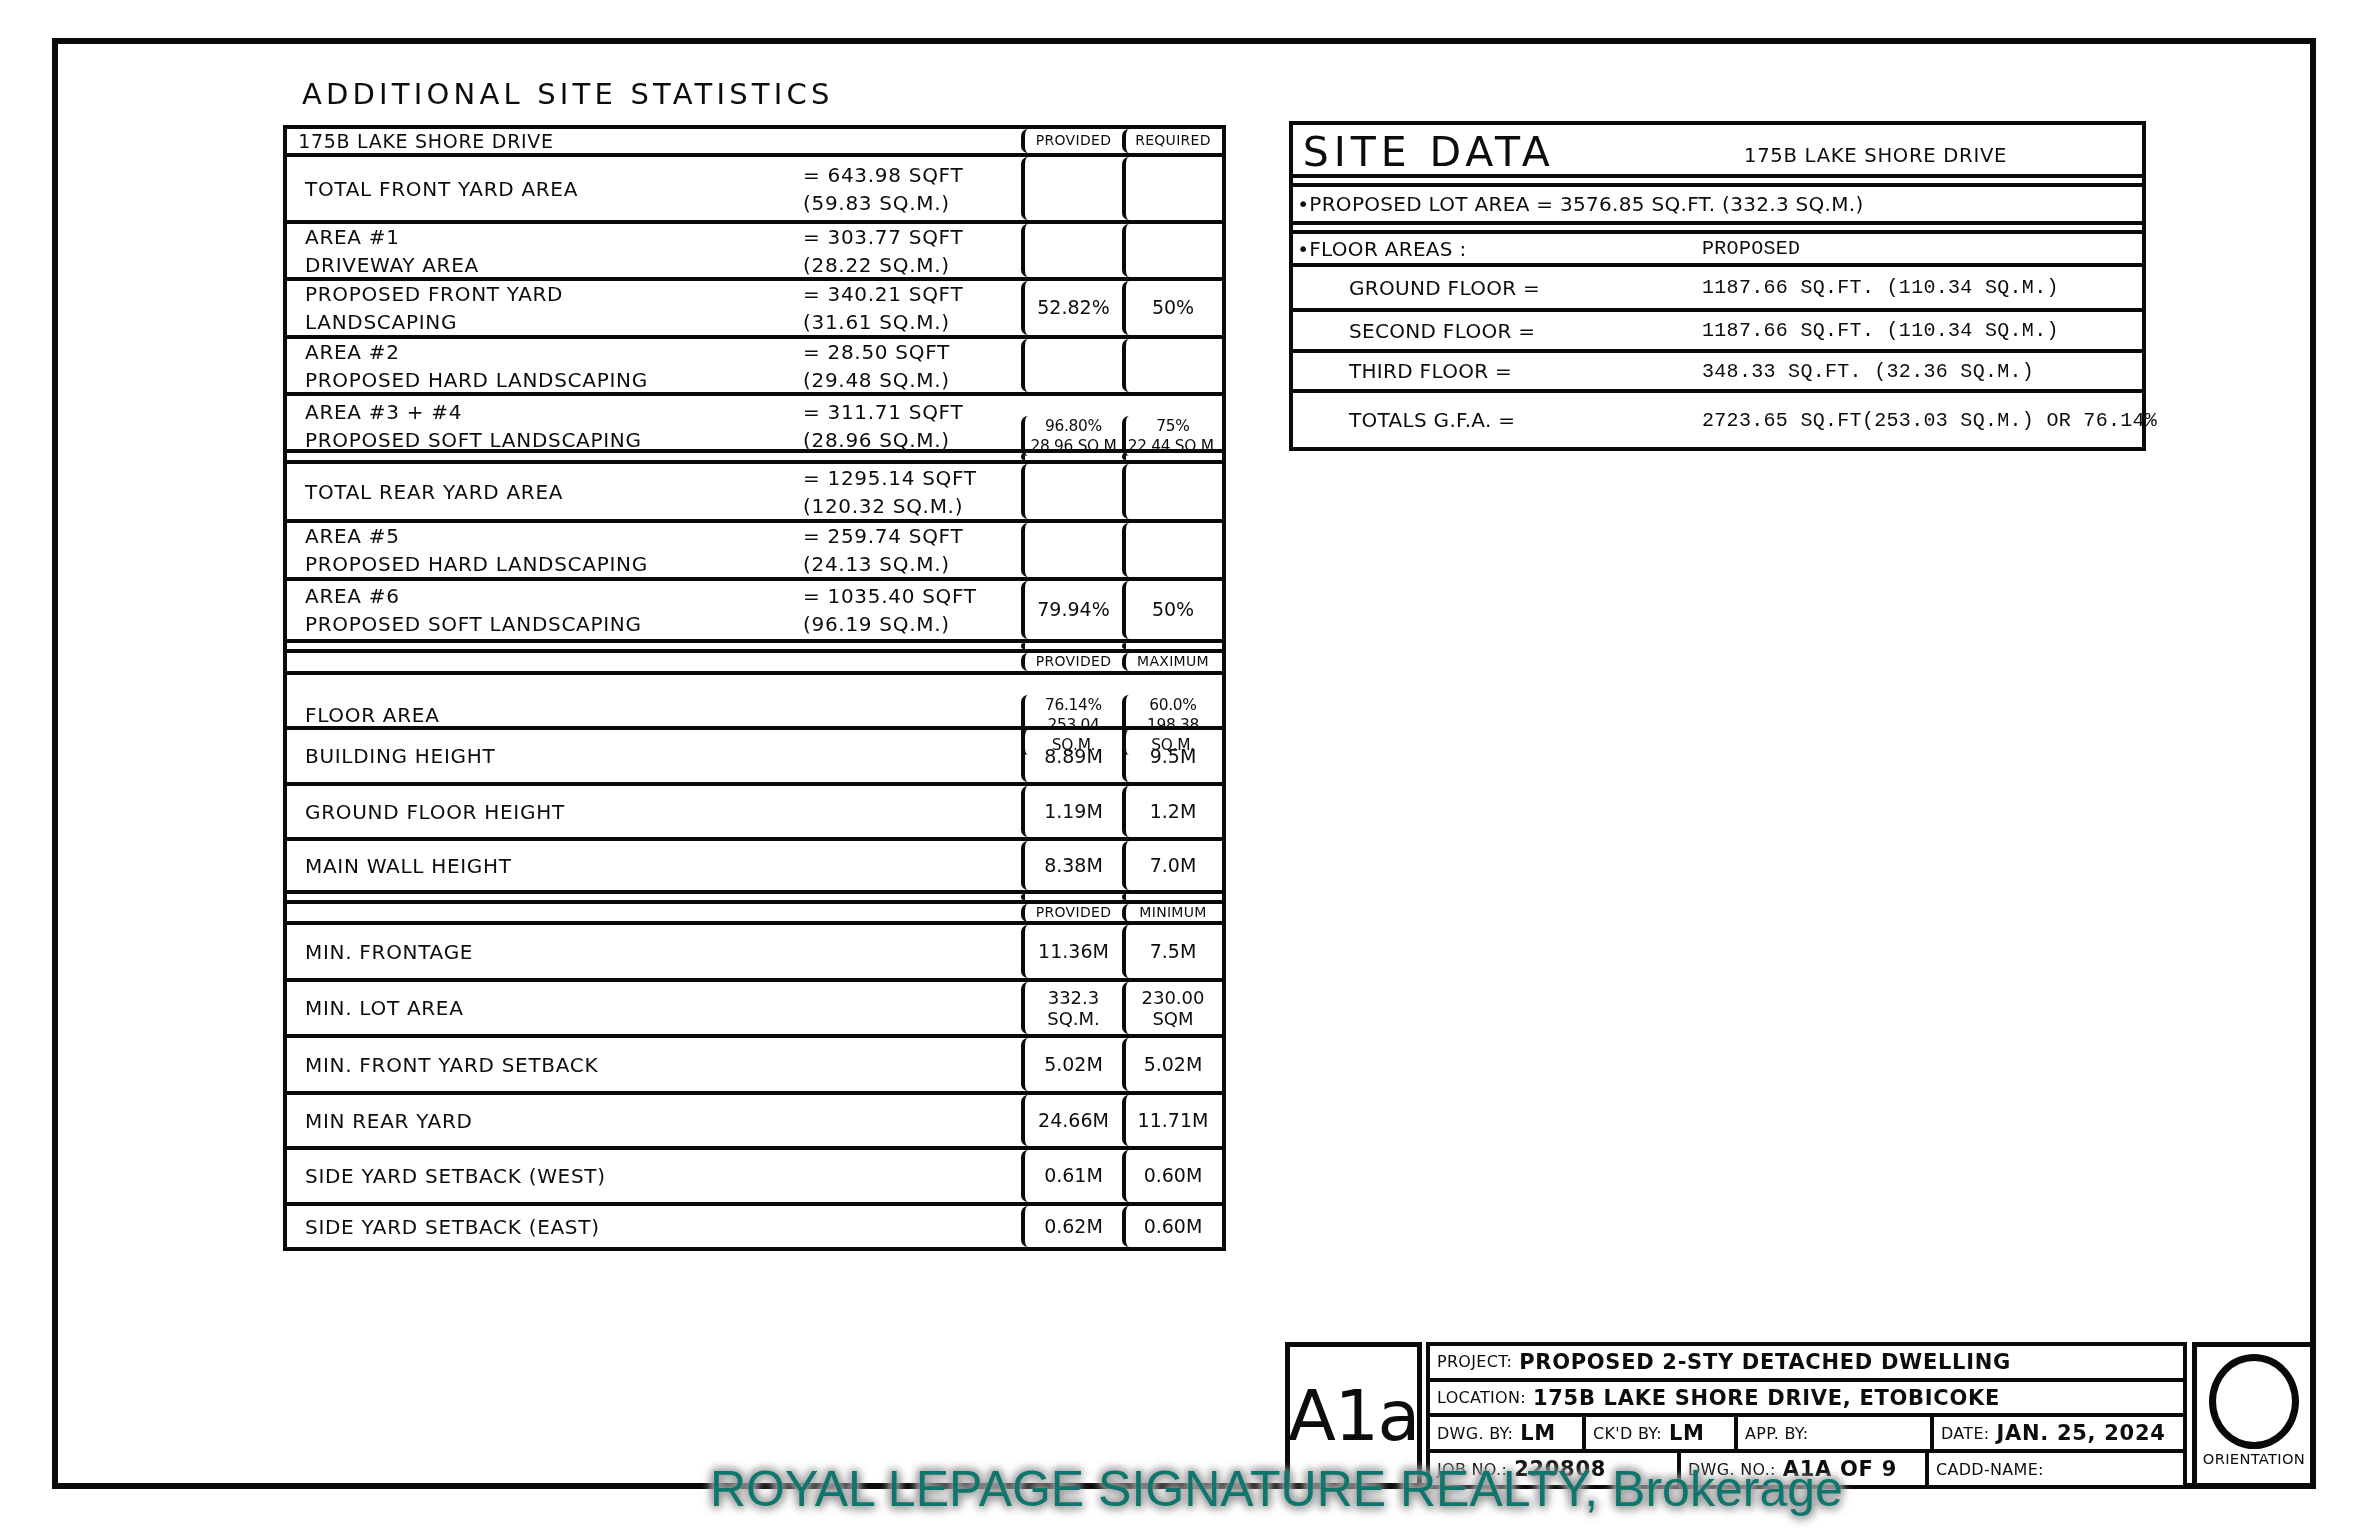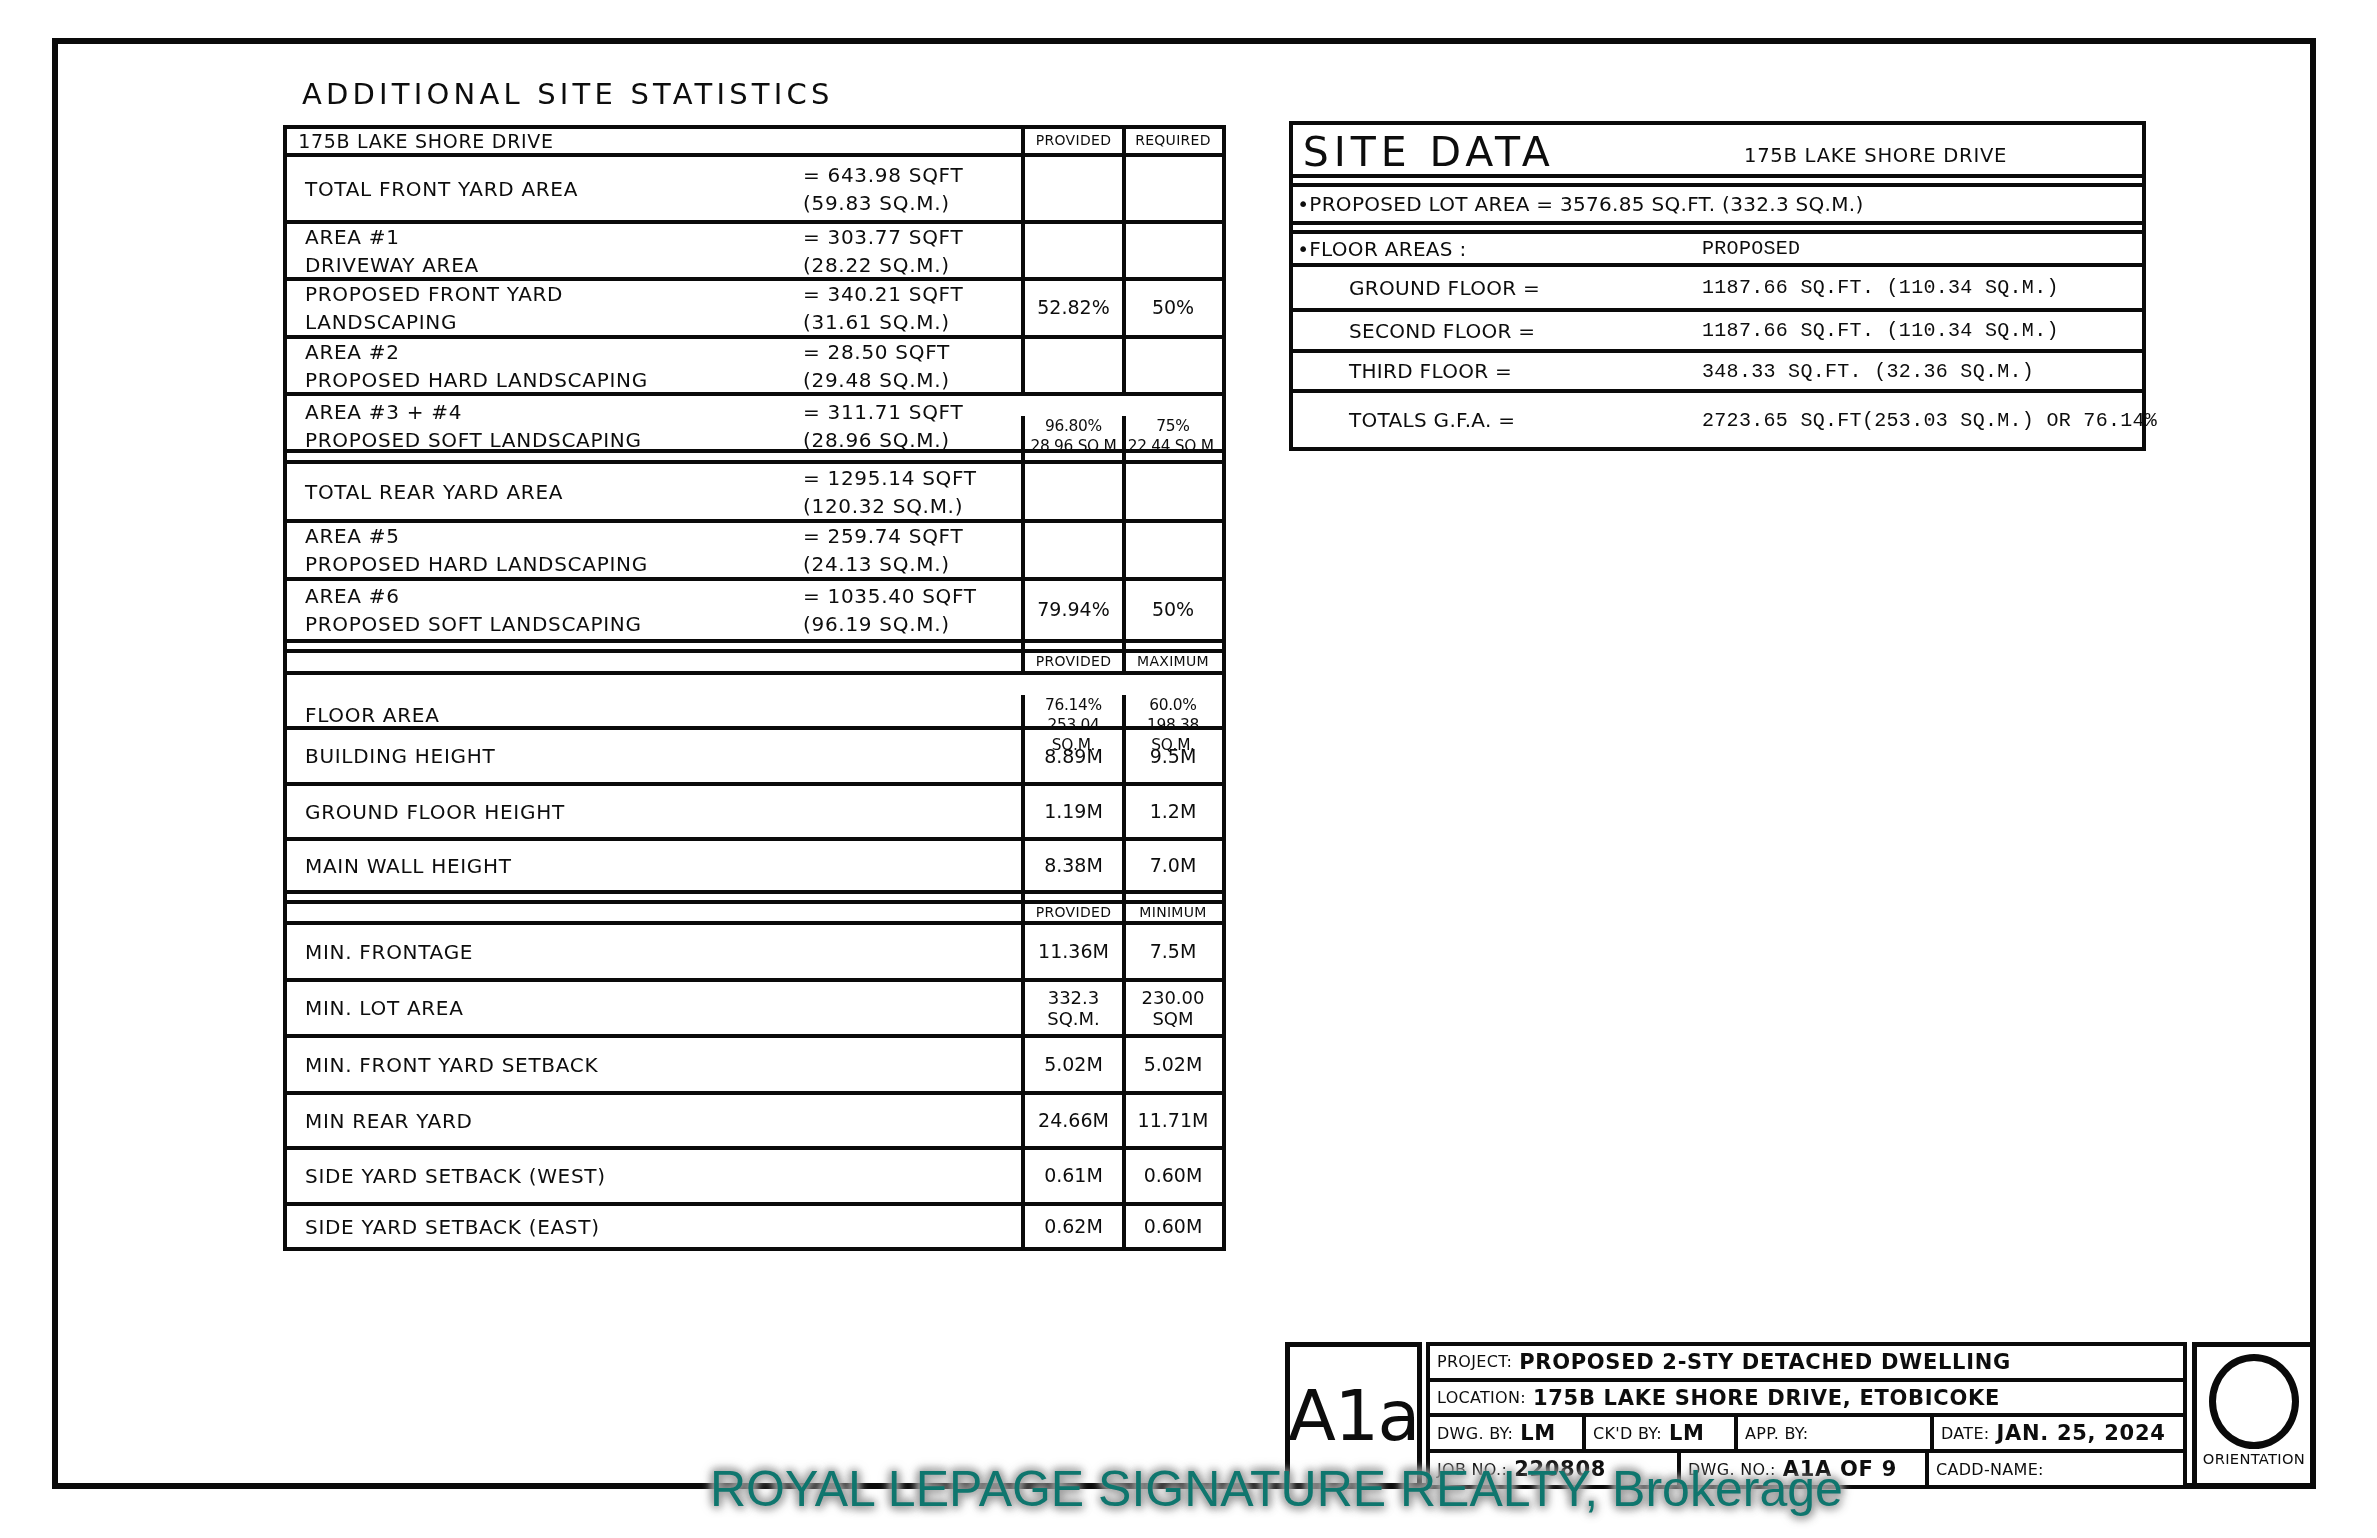--- a/index.html
+++ b/index.html
@@ -12,21 +12,21 @@
   
   .main-title{position:absolute;left:302px;top:77px;font-size:29px;letter-spacing:4.2px;font-weight:500;}
 
   
   .stats-table{position:absolute;left:283px;top:125px;width:943px;border:4.9px solid #0a0a0a;box-sizing:border-box;background:#fff;}
   .trow{display:grid;grid-template-columns:734px 101px 98px;border-bottom:4.9px solid #0a0a0a;box-sizing:border-box;}
   .trow:last-child{border-bottom:none;}
   .tsep{height:11.2px;border-bottom:4.9px solid #0a0a0a;}
   .tsep.thin{height:9.8px;}
   .c1{position:relative;box-sizing:border-box;}
-  .c2,.c3{border-left:4.9px solid #0a0a0a;display:flex;align-items:center;justify-content:center;text-align:center;white-space:pre-line;font-size:19px;line-height:1.25;box-sizing:border-box;}
+  .c2,.c3{border-left:4.9px solid #0a0a0a;display:flex;align-items:center;justify-content:center;text-align:center;white-space:pre-line;font-size:19px;line-height:1.25;box-sizing:border-box;border-radius:7px;}
   .hdr .c2,.hdr .c3,.sub .c2,.sub .c3{font-size:14px;letter-spacing:0.3px;}
   .hdr .c1{display:flex;align-items:center;padding-left:11.2px;font-size:19px;letter-spacing:0.7px;}
   .lbl{position:absolute;left:18px;top:50%;transform:translateY(-50%);white-space:pre-line;font-size:20px;line-height:1.4;letter-spacing:0.7px;}
   .val{position:absolute;left:516px;top:50%;transform:translateY(-50%);white-space:pre-line;font-size:20px;line-height:1.4;letter-spacing:0.7px;}
   .sm{font-size:15.4px !important;letter-spacing:-0.3px !important;line-height:1.3 !important;margin-top:20px;}
   .md{font-size:18px !important;line-height:1.2 !important;}
 
   
   .site-data{position:absolute;left:1289px;top:121px;width:857px;border:4.9px solid #0a0a0a;box-sizing:border-box;background:#fff;}
   .sd-title-row{height:53px;border-bottom:4.2px solid #0a0a0a;position:relative;box-sizing:border-box;}

